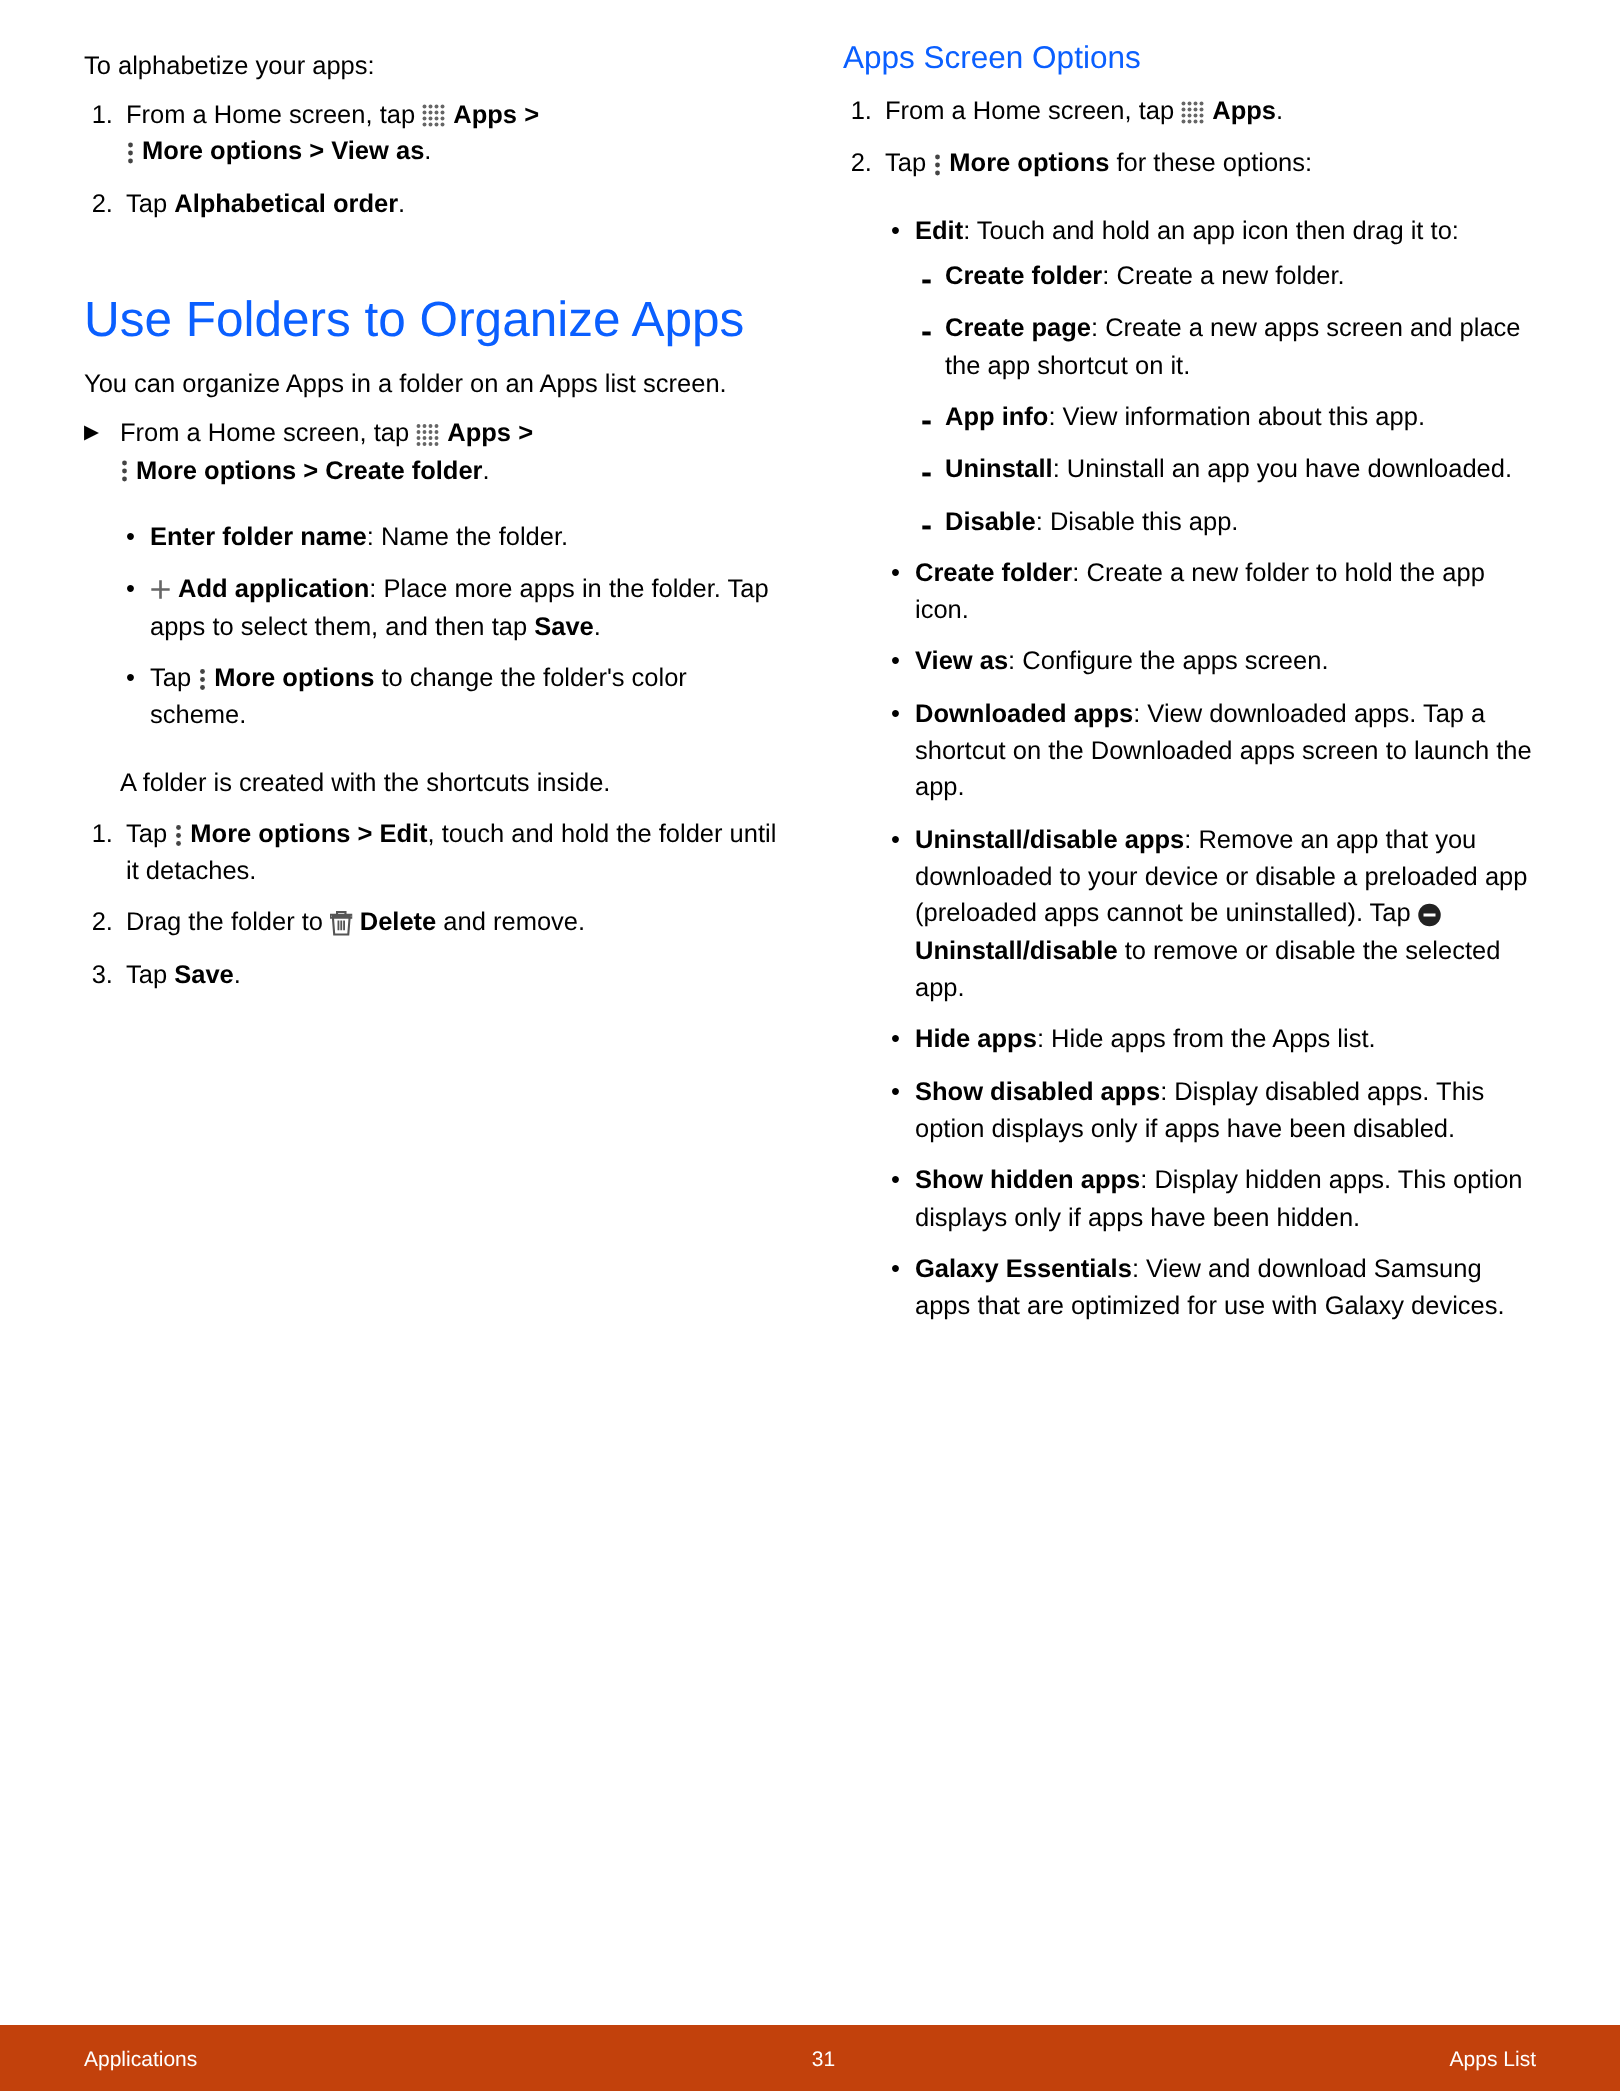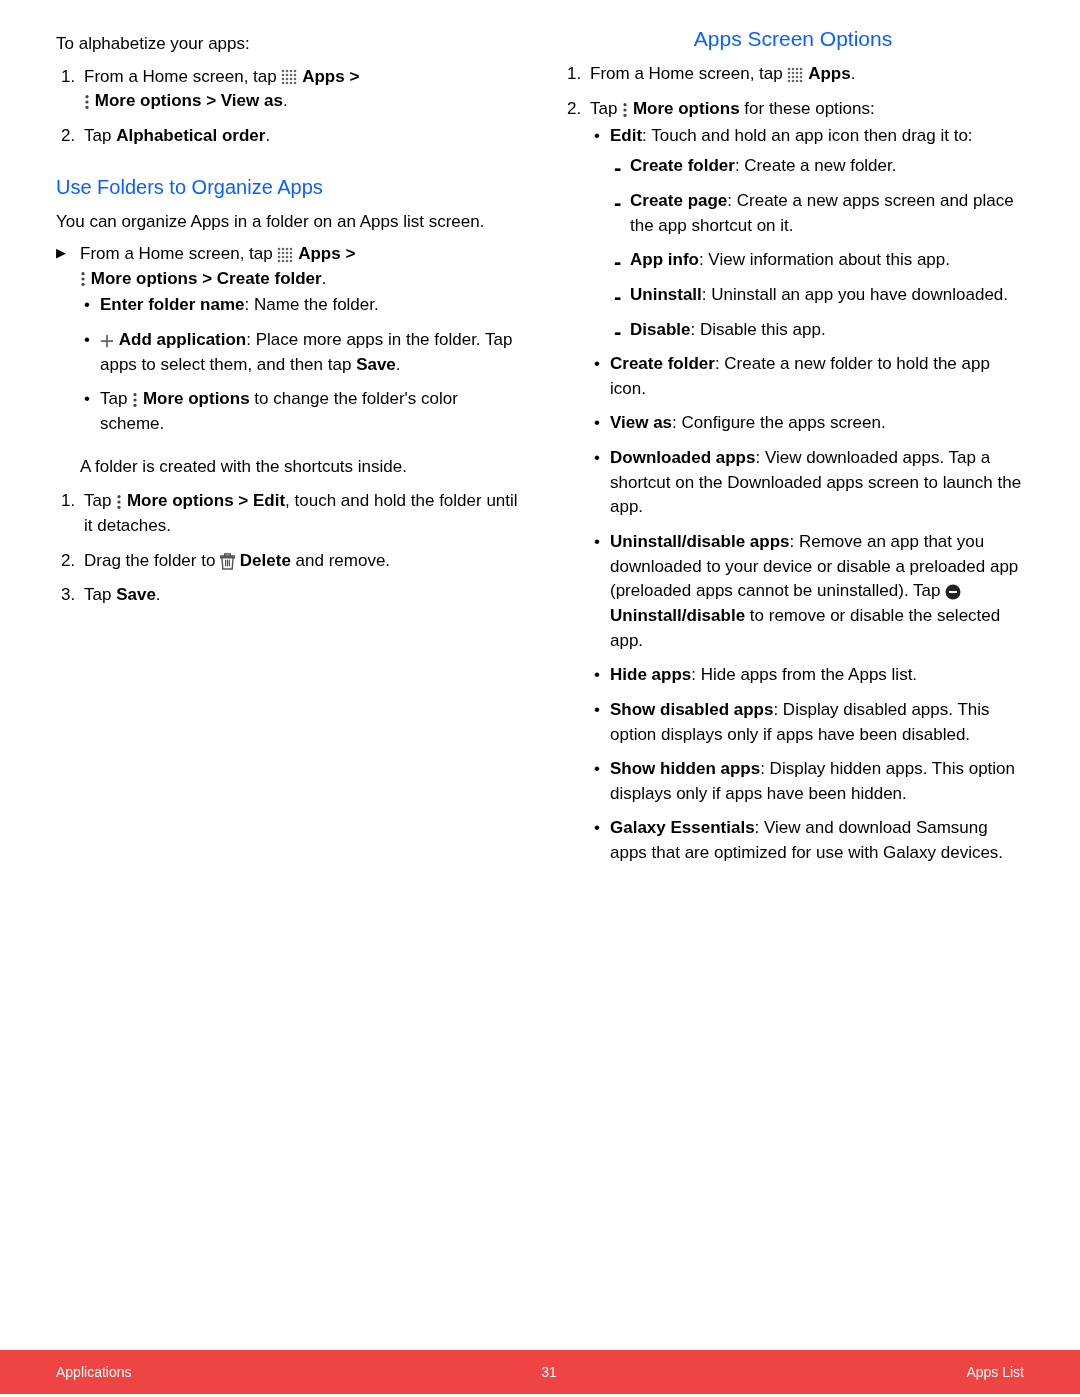--- a/index.html
+++ b/index.html
@@ -17,60 +17,59 @@
     padding: 24px 56px 0 56px;
     display: flex;
     gap: 44px;
     min-height: 1350px;
   }
   .col {
     flex: 1;
   }
   .h2 {
     color: #0a5fff;
-    font-size: 20px;
+    font-size: 33px;
     font-weight: 400;
-    margin: 24px 0 6px 0;
+    margin: 40px 0 6px 0;
   }
   .h3 {
     color: #0a5fff;
     font-size: 21px;
     font-weight: 400;
     margin: 0 0 6px 0;
-    text-align: center;
   }
   p { margin: 8px 0; }
   ol.num {
     list-style: decimal;
     padding-left: 24px;
     margin: 8px 0;
   }
   ol.num > li { padding-left: 4px; margin-bottom: 10px; }
   ul.arrow { list-style: none; padding-left: 0; margin: 8px 0; }
   ul.arrow > li { position: relative; padding-left: 24px; margin-bottom: 10px; }
   ul.arrow > li::before {
     content: "▶"; position: absolute; left: 0; top: 2px; font-size: 13px;
   }
-  ul.bullet { list-style: none; padding-left: 0; margin: 2px 0; }
+  ul.bullet { list-style: none; padding-left: 0; margin: 20px 0; }
   ul.bullet > li { position: relative; padding-left: 20px; margin-bottom: 10px; }
   ul.bullet > li::before {
     content: "•"; position: absolute; left: 4px; top: 0; font-size: 17px;
   }
   ul.dash { list-style: none; padding-left: 0; margin: 6px 0; }
   ul.dash > li { position: relative; padding-left: 20px; margin-bottom: 10px; }
   ul.dash > li::before {
     content: "-"; position: absolute; left: 4px; top: -2px; font-size: 22px; font-weight: bold;
   }
   li > ul { margin-top: 8px; }
   .indent-note { margin-left: 24px; margin-top: 18px; }
   .b { font-weight: bold; }
   .icon { display: inline-block; vertical-align: middle; }
   .icon svg { display: block; }
   .footer {
-    background: #ef4444;
+    background: #c2410c;
     color: #fff;
     font-size: 14px;
     display: flex;
     justify-content: space-between;
     align-items: center;
     padding: 10px 56px;
     height: 44px;
   }
   .footer span { font-weight: 400; }
 </style>

